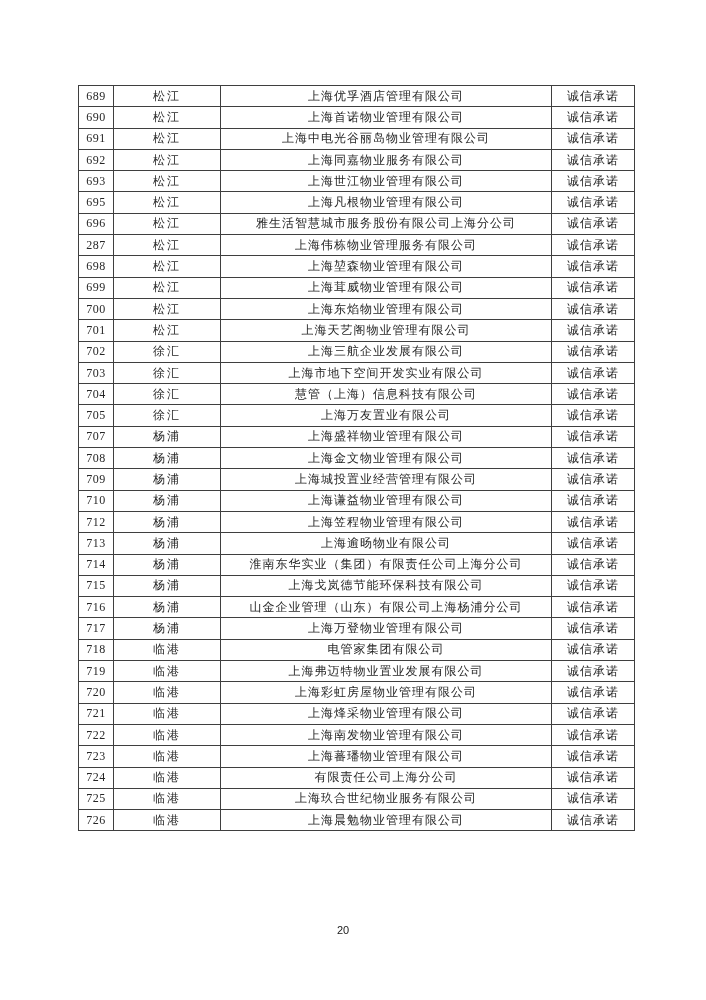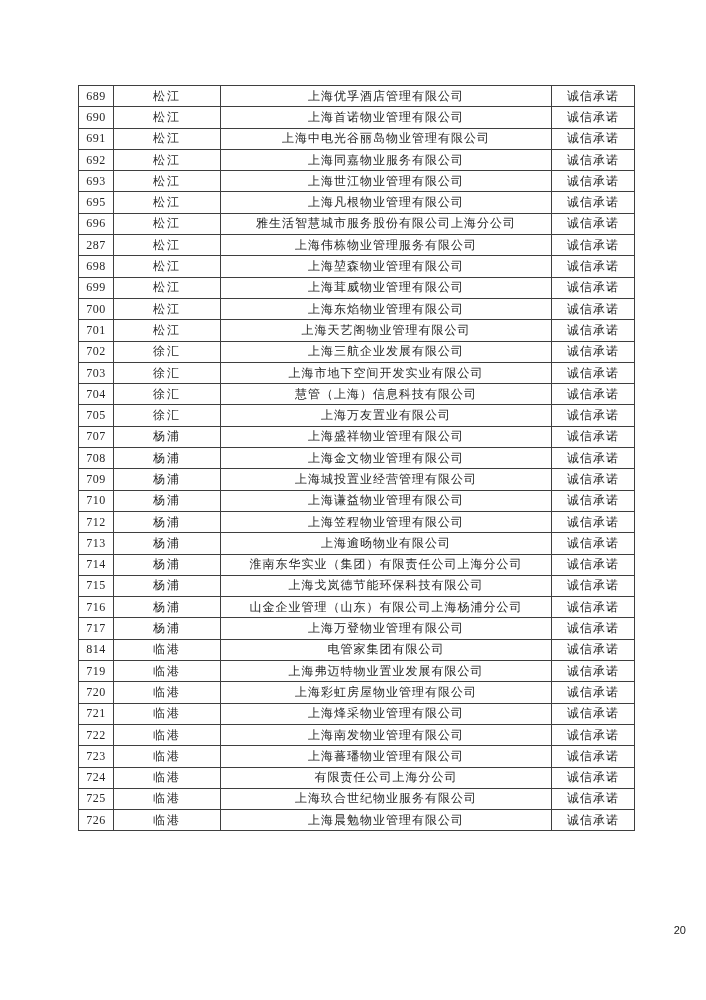--- a/index.html
+++ b/index.html
@@ -45,21 +45,21 @@
     letter-spacing: 1px;
   }
   td.c-status {
     letter-spacing: 1px;
   }
   .page-number {
     position: absolute;
     left: 0;
     top: 924px;
     width: 100%;
-    text-align: right;
+    text-align: center;
     font-family: "Liberation Sans", "DejaVu Sans", sans-serif;
     font-size: 11px;
     color: #1a1a1a;
   }
 </style>
 </head>
 <body>
 
 <div class="page">
 
@@ -221,21 +221,21 @@
           <td class="c-company">山金企业管理（山东）有限公司上海杨浦分公司</td>
           <td class="c-status">诚信承诺</td>
         </tr>
         <tr>
           <td class="c-no">717</td>
           <td class="c-district">杨浦</td>
           <td class="c-company">上海万登物业管理有限公司</td>
           <td class="c-status">诚信承诺</td>
         </tr>
         <tr>
-          <td class="c-no">814</td>
+          <td class="c-no">718</td>
           <td class="c-district">临港</td>
           <td class="c-company">电管家集团有限公司</td>
           <td class="c-status">诚信承诺</td>
         </tr>
         <tr>
           <td class="c-no">719</td>
           <td class="c-district">临港</td>
           <td class="c-company">上海弗迈特物业置业发展有限公司</td>
           <td class="c-status">诚信承诺</td>
         </tr>

